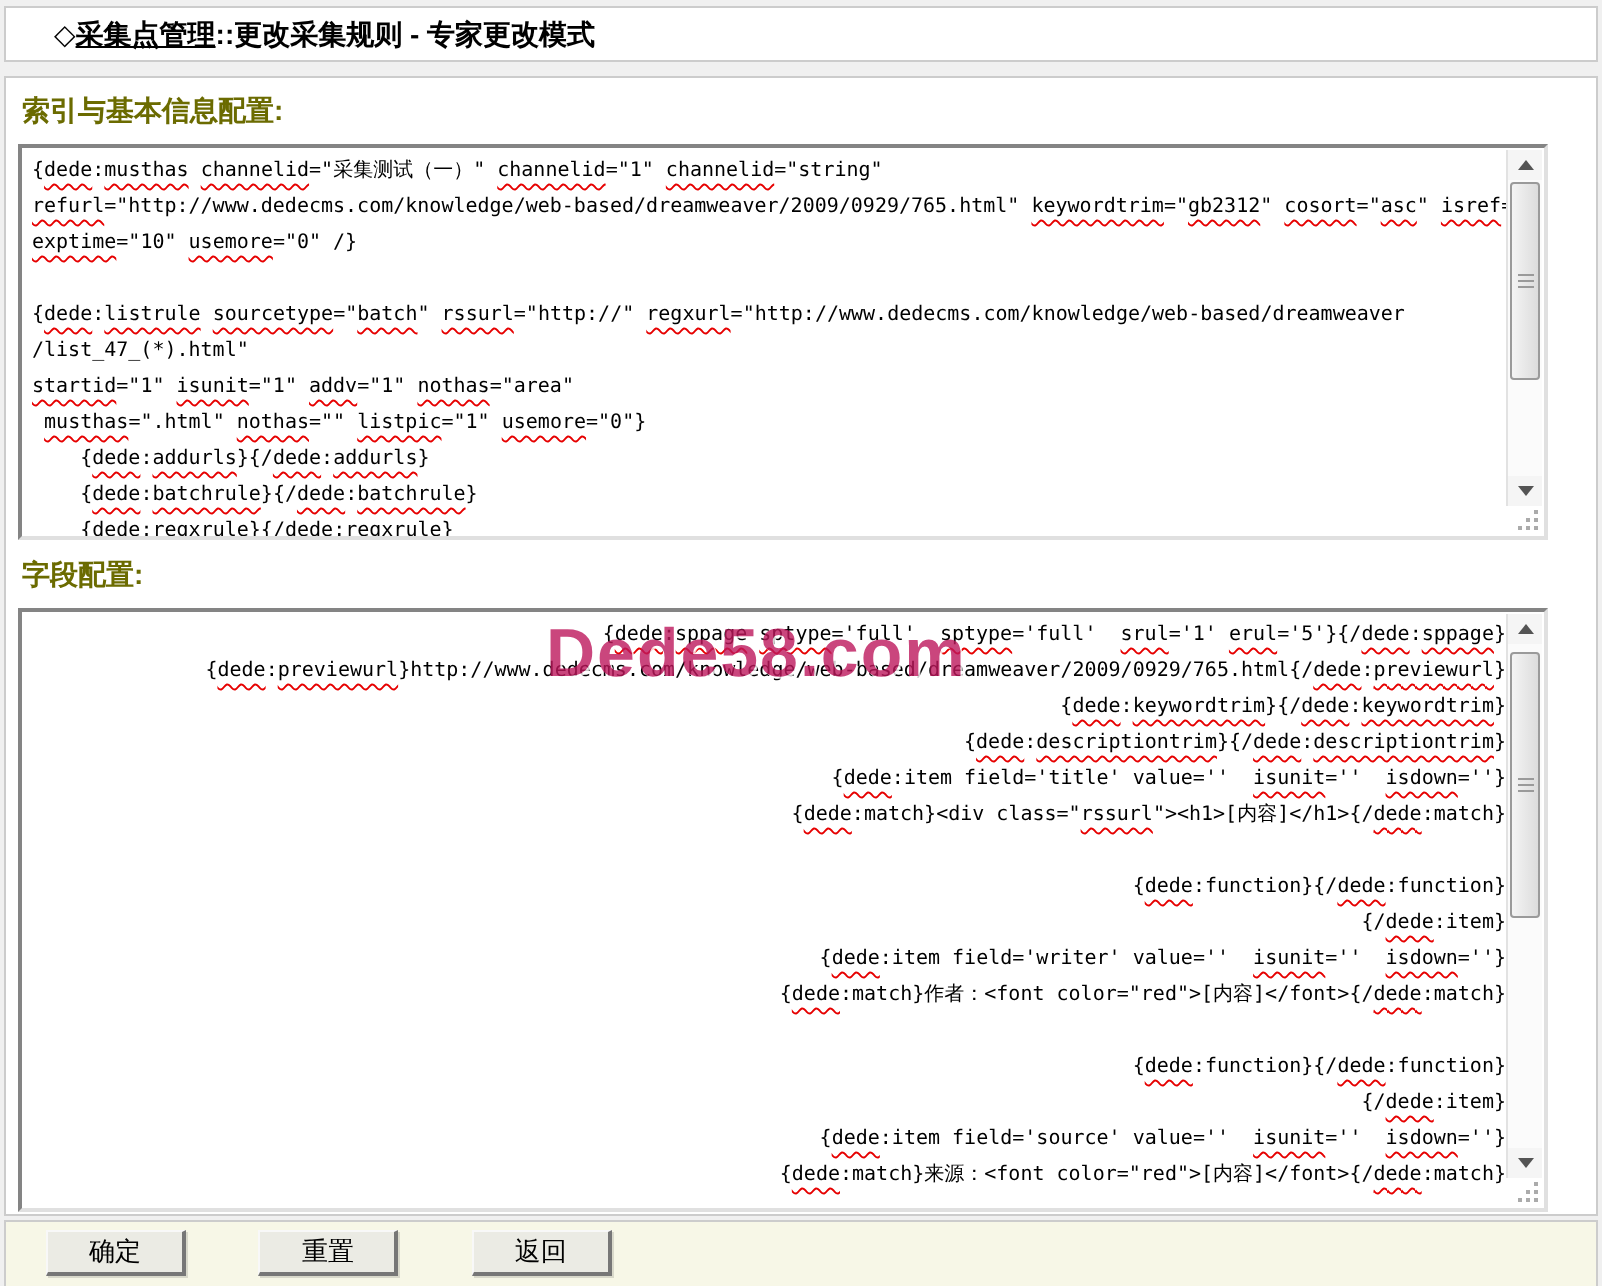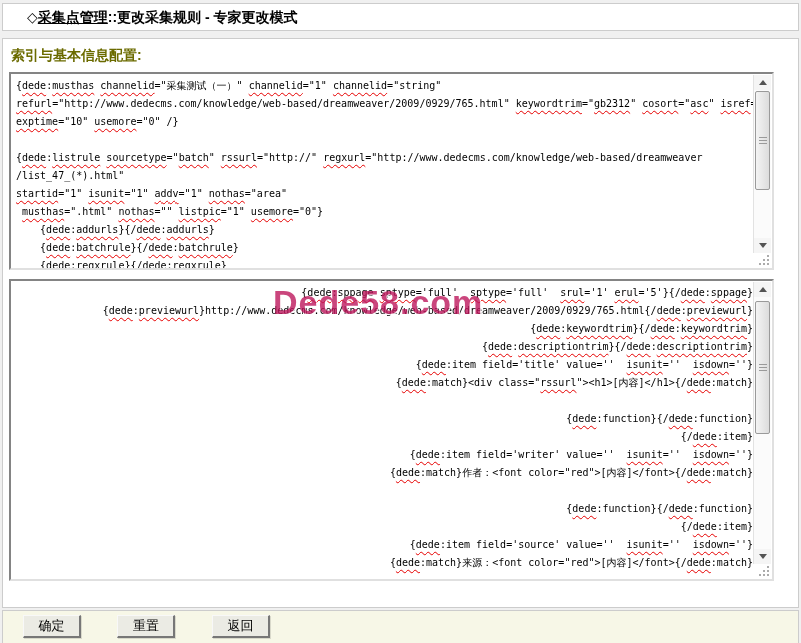--- a/index.html
+++ b/index.html
@@ -97,21 +97,21 @@
   
   .btnbar{
     margin:2px;
     border:1px solid #cccccc;
     background:#f7f7e7;
     height:29px;
     padding:4px 0 0 20px;
     box-sizing:content-box;
   }
   .btn3d{
-    width:58px;height:23px;margin-right:32px;
+    width:70px;height:23px;margin-right:32px;
     background:#ebebe4;
     border-top:1px solid #f8f8f8;border-left:1px solid #f8f8f8;
     border-right:2px solid #777777;border-bottom:2px solid #777777;
     box-shadow:1px 1px 0 rgba(0,0,0,.12);
     font-family:"Liberation Sans","DejaVu Sans",sans-serif;
     font-size:13px;color:#000;
     cursor:pointer;padding:0;
   }
 </style>
 </head>
@@ -146,20 +146,21 @@
           <div class="sb-grip"></div>
         </div>
       </div>
       <div class="sb-btn">
           <div class="arrow-down"></div>
         </div>
     </div>
     <div class="resize-grip"></div>
   </div>
 
+  <div class="seclabel">字段配置:</div>
 
   <div class="ta ta2">
     <div class="code">{<span class="sq">dede</span>:<span class="sq">sppage</span> <span class="sq">sptype</span>='full'  <span class="sq">sptype</span>='full'  <span class="sq">srul</span>='1' <span class="sq">erul</span>='5'}{/<span class="sq">dede</span>:<span class="sq">sppage</span>}
 {<span class="sq">dede</span>:<span class="sq">previewurl</span>}http://www.dedecms.com/knowledge/web-based/dreamweaver/2009/0929/765.html{/<span class="sq">dede</span>:<span class="sq">previewurl</span>}
 {<span class="sq">dede</span>:<span class="sq">keywordtrim</span>}{/<span class="sq">dede</span>:<span class="sq">keywordtrim</span>}
 {<span class="sq">dede</span>:<span class="sq">descriptiontrim</span>}{/<span class="sq">dede</span>:<span class="sq">descriptiontrim</span>}
 {<span class="sq">dede</span>:item field='title' value=''  <span class="sq">isunit</span>=''  <span class="sq">isdown</span>=''}
     {<span class="sq">dede</span>:match}&lt;div class="<span class="sq">rssurl</span>"&gt;&lt;h1&gt;[内容]&lt;/h1&gt;{/<span class="sq">dede</span>:match}
 
     {<span class="sq">dede</span>:function}{/<span class="sq">dede</span>:function}

